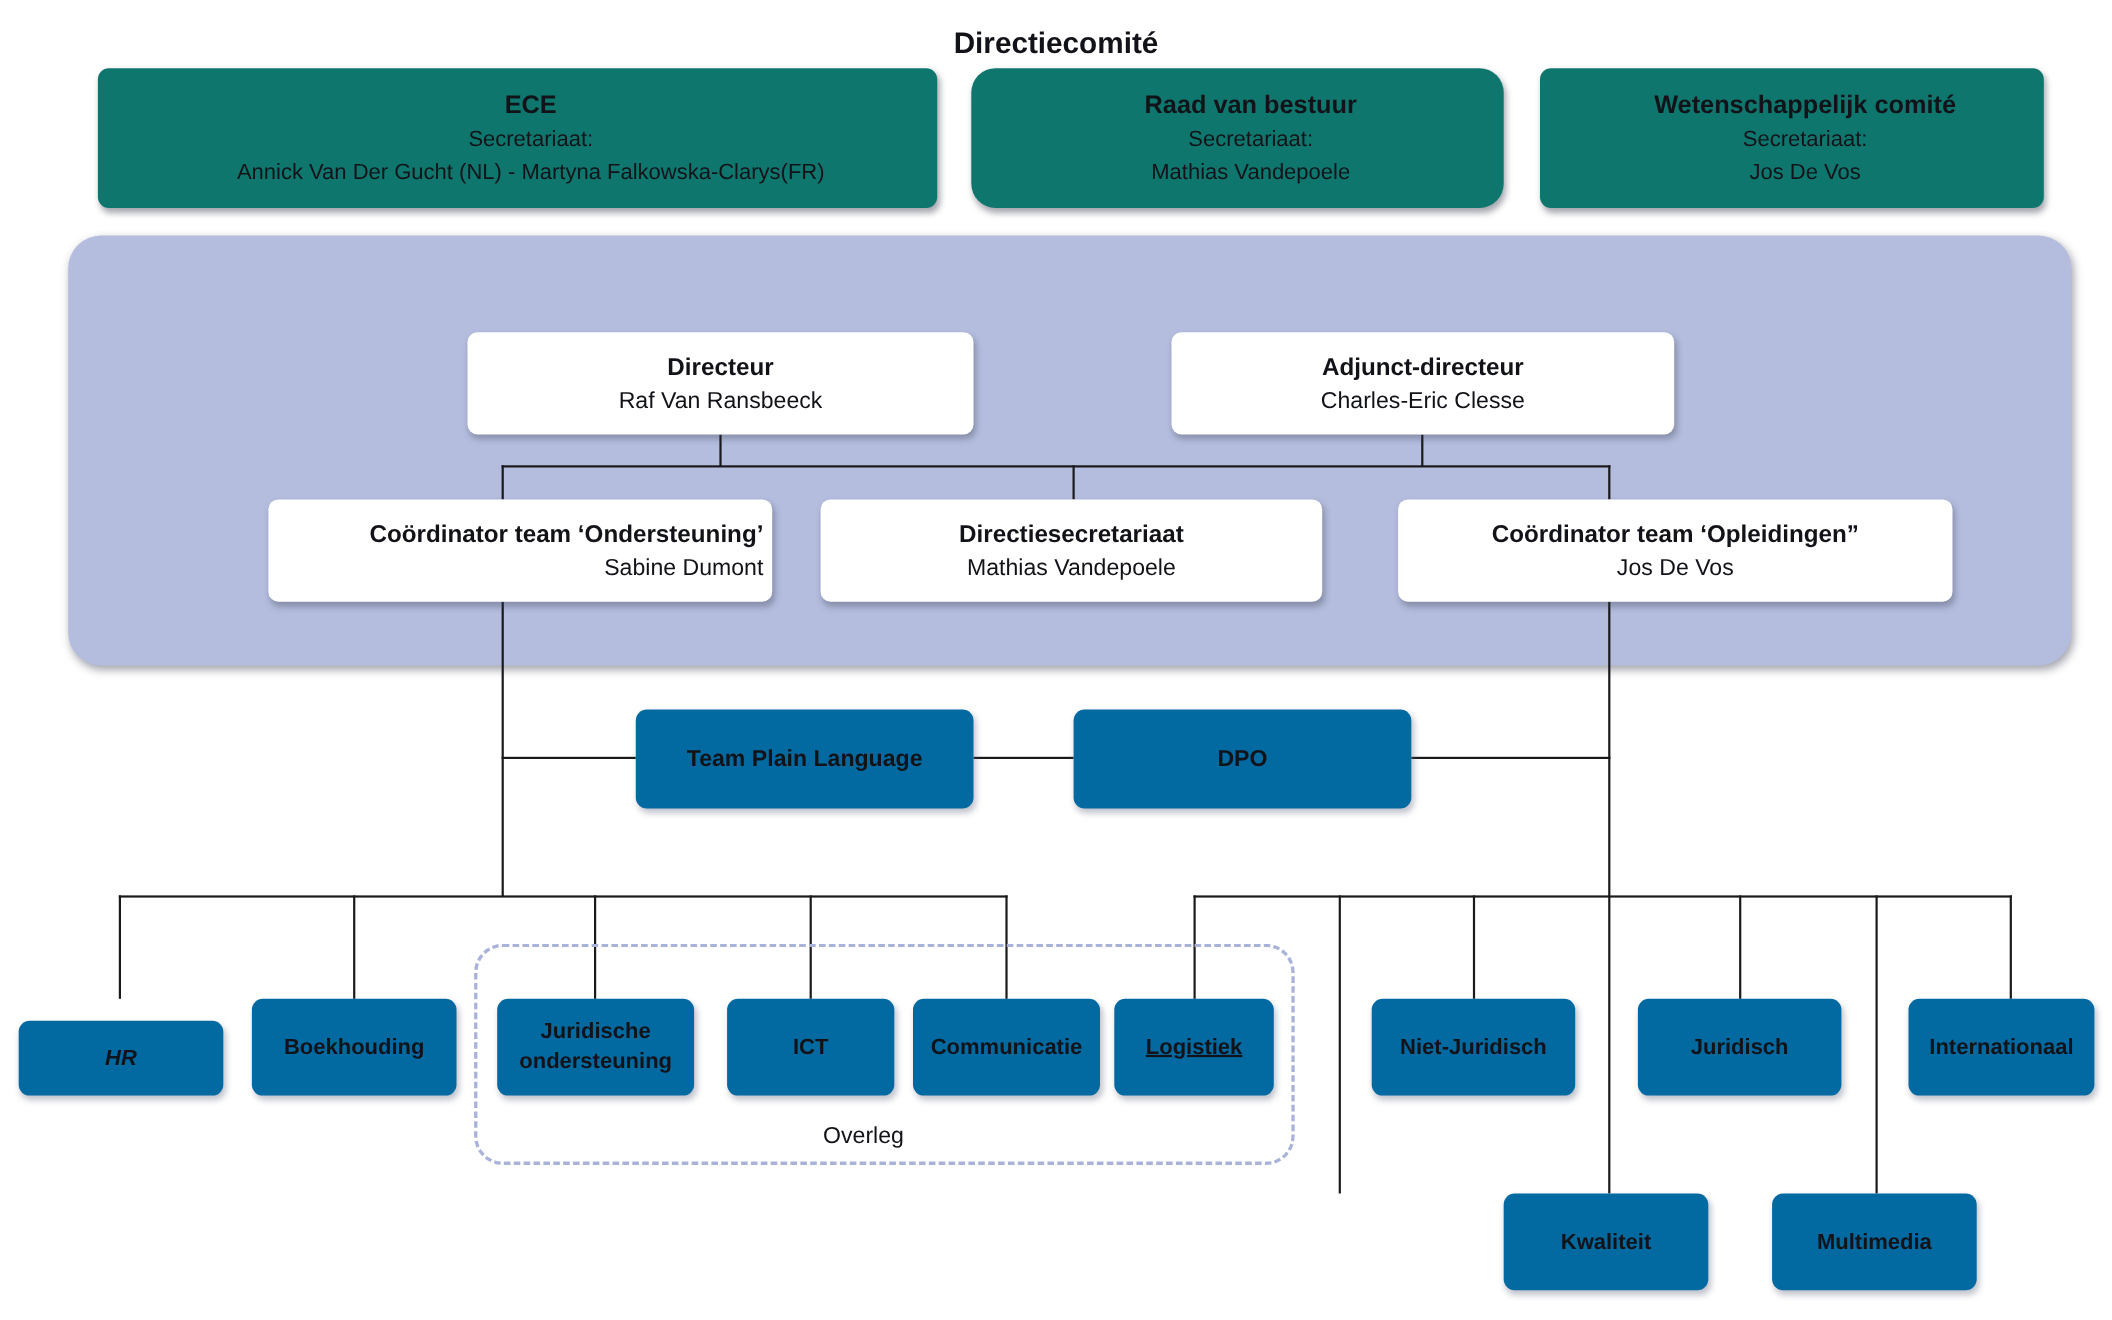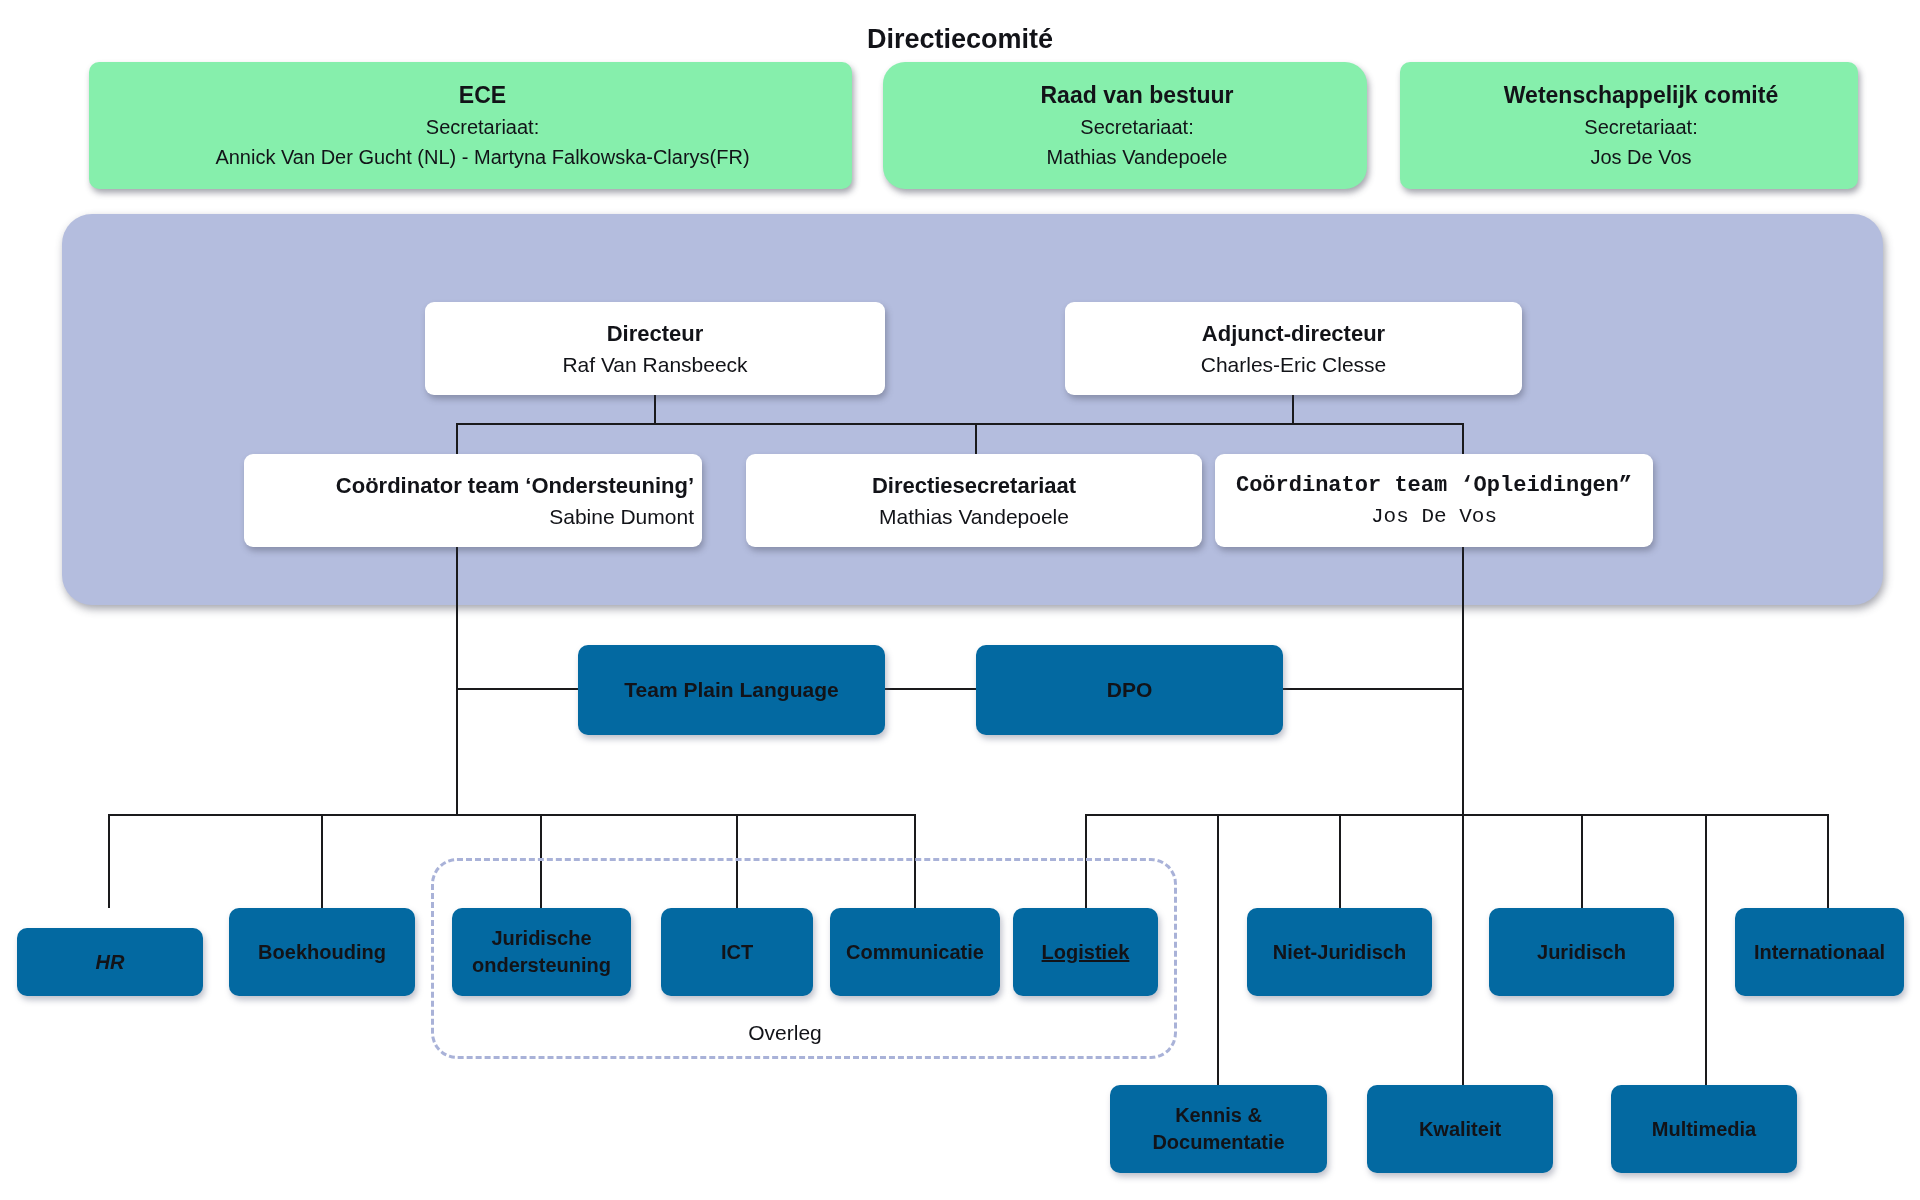--- a/index.html
+++ b/index.html
@@ -5,21 +5,21 @@
   html,body{margin:0;padding:0;background:#ffffff;}
   .canvas{
     position:relative;width:1920px;height:1200px;background:#ffffff;overflow:hidden;
     font-family:"Liberation Sans", sans-serif;color:#121318;
   }
   .box{
     position:absolute;border-radius:10px;display:flex;flex-direction:column;
     align-items:center;justify-content:center;text-align:center;box-sizing:border-box;
     padding:6px 8px;z-index:4;
   }
-  .peri{background:#86efac;box-shadow:2px 4px 6px rgba(55,58,75,.45);padding-left:32px;}
+  .peri{background:#0f766e;box-shadow:2px 4px 6px rgba(55,58,75,.45);padding-left:32px;}
   .white{background:#ffffff;box-shadow:2px 4px 6px rgba(55,58,75,.35);border-radius:9px;}
   .lav{background:#0369a1;box-shadow:2px 4px 6px rgba(95,100,125,.4);}
   .panel{
     position:absolute;background:#b4bdde;border-radius:30px;z-index:1;
     box-shadow:2px 4px 8px rgba(55,58,75,.45);
   }
   .panel-title{
     position:absolute;left:0;right:0;top:24px;text-align:center;
     font-size:27px;font-weight:700;z-index:2;
   }
@@ -74,21 +74,21 @@
   </div>
 
   <div class="box white" style="left:244px;top:454px;width:458px;height:93px;align-items:flex-end;">
     <span class="role">Coördinator team ‘Ondersteuning’</span>
     <span class="name">Sabine Dumont</span>
   </div>
   <div class="box white" style="left:746px;top:454px;width:456px;height:93px;">
     <span class="role">Directiesecretariaat</span>
     <span class="name">Mathias Vandepoele</span>
   </div>
-  <div class="box white" style="left:1215px;top:454px;width:438px;height:93px;font-family:Liberation Mono, monospace;">
+  <div class="box white" style="left:1271px;top:454px;width:504px;height:93px;">
     <span class="role">Coördinator team ‘Opleidingen”</span>
     <span class="name">Jos De Vos</span>
   </div>
 
   <div class="box lav" style="left:578px;top:645px;width:307px;height:90px;">
     <span class="staff-label">Team Plain Language</span>
   </div>
   <div class="box lav" style="left:976px;top:645px;width:307px;height:90px;">
     <span class="staff-label">DPO</span>
   </div>
@@ -148,23 +148,20 @@
   <div class="box lav" style="left:1247px;top:908px;width:185px;height:88px;">
     <span class="unit">Niet-Juridisch</span>
   </div>
   <div class="box lav" style="left:1489px;top:908px;width:185px;height:88px;">
     <span class="unit">Juridisch</span>
   </div>
   <div class="box lav" style="left:1735px;top:908px;width:169px;height:88px;">
     <span class="unit">Internationaal</span>
   </div>
 
-  <div class="box lav" style="left:1110px;top:1085px;width:217px;height:88px;">
-    <span class="unit">Kennis &amp; Documentatie</span>
-  </div>
   <div class="box lav" style="left:1367px;top:1085px;width:186px;height:88px;">
     <span class="unit">Kwaliteit</span>
   </div>
   <div class="box lav" style="left:1611px;top:1085px;width:186px;height:88px;">
     <span class="unit">Multimedia</span>
   </div>
 
 </div>
 
 </body></html>

